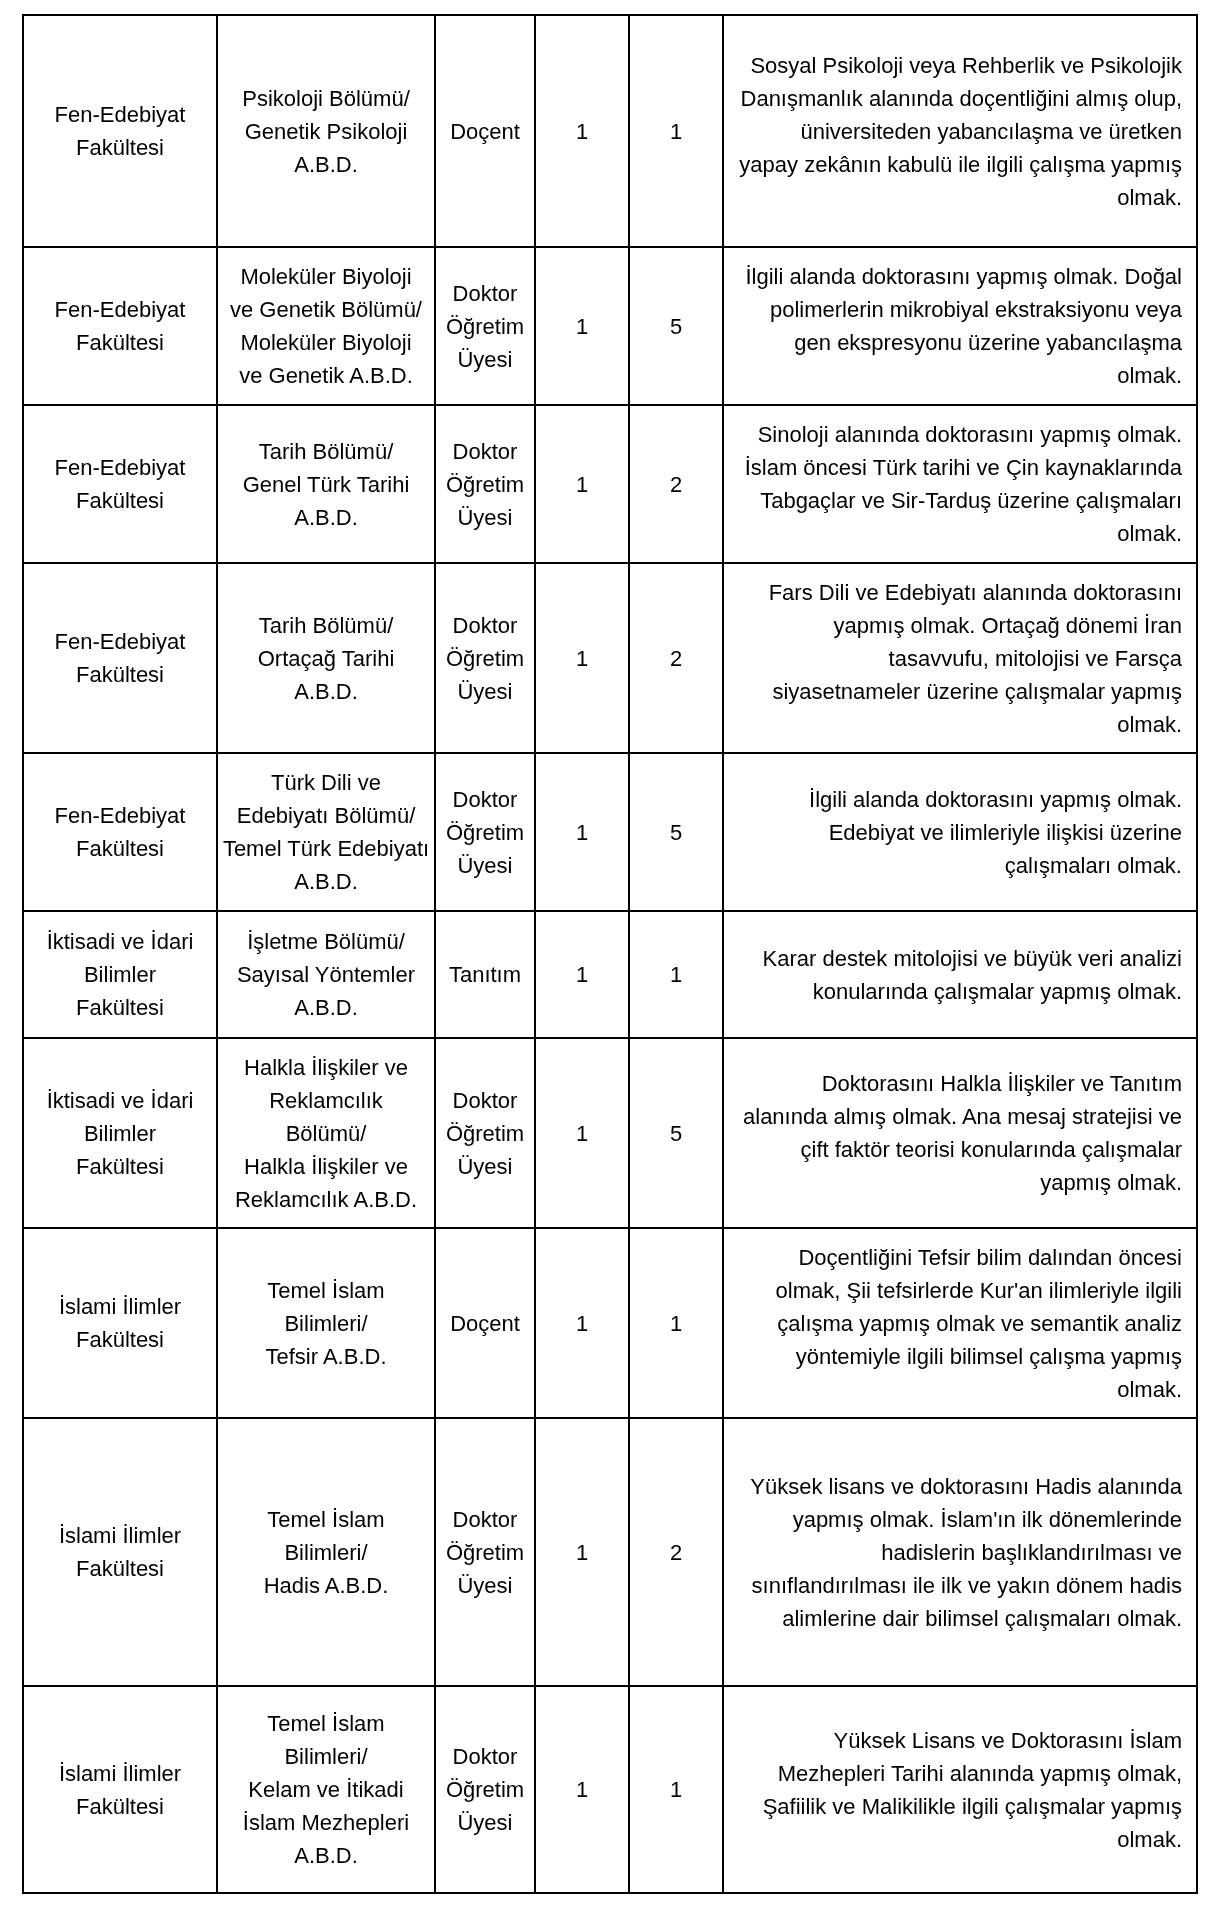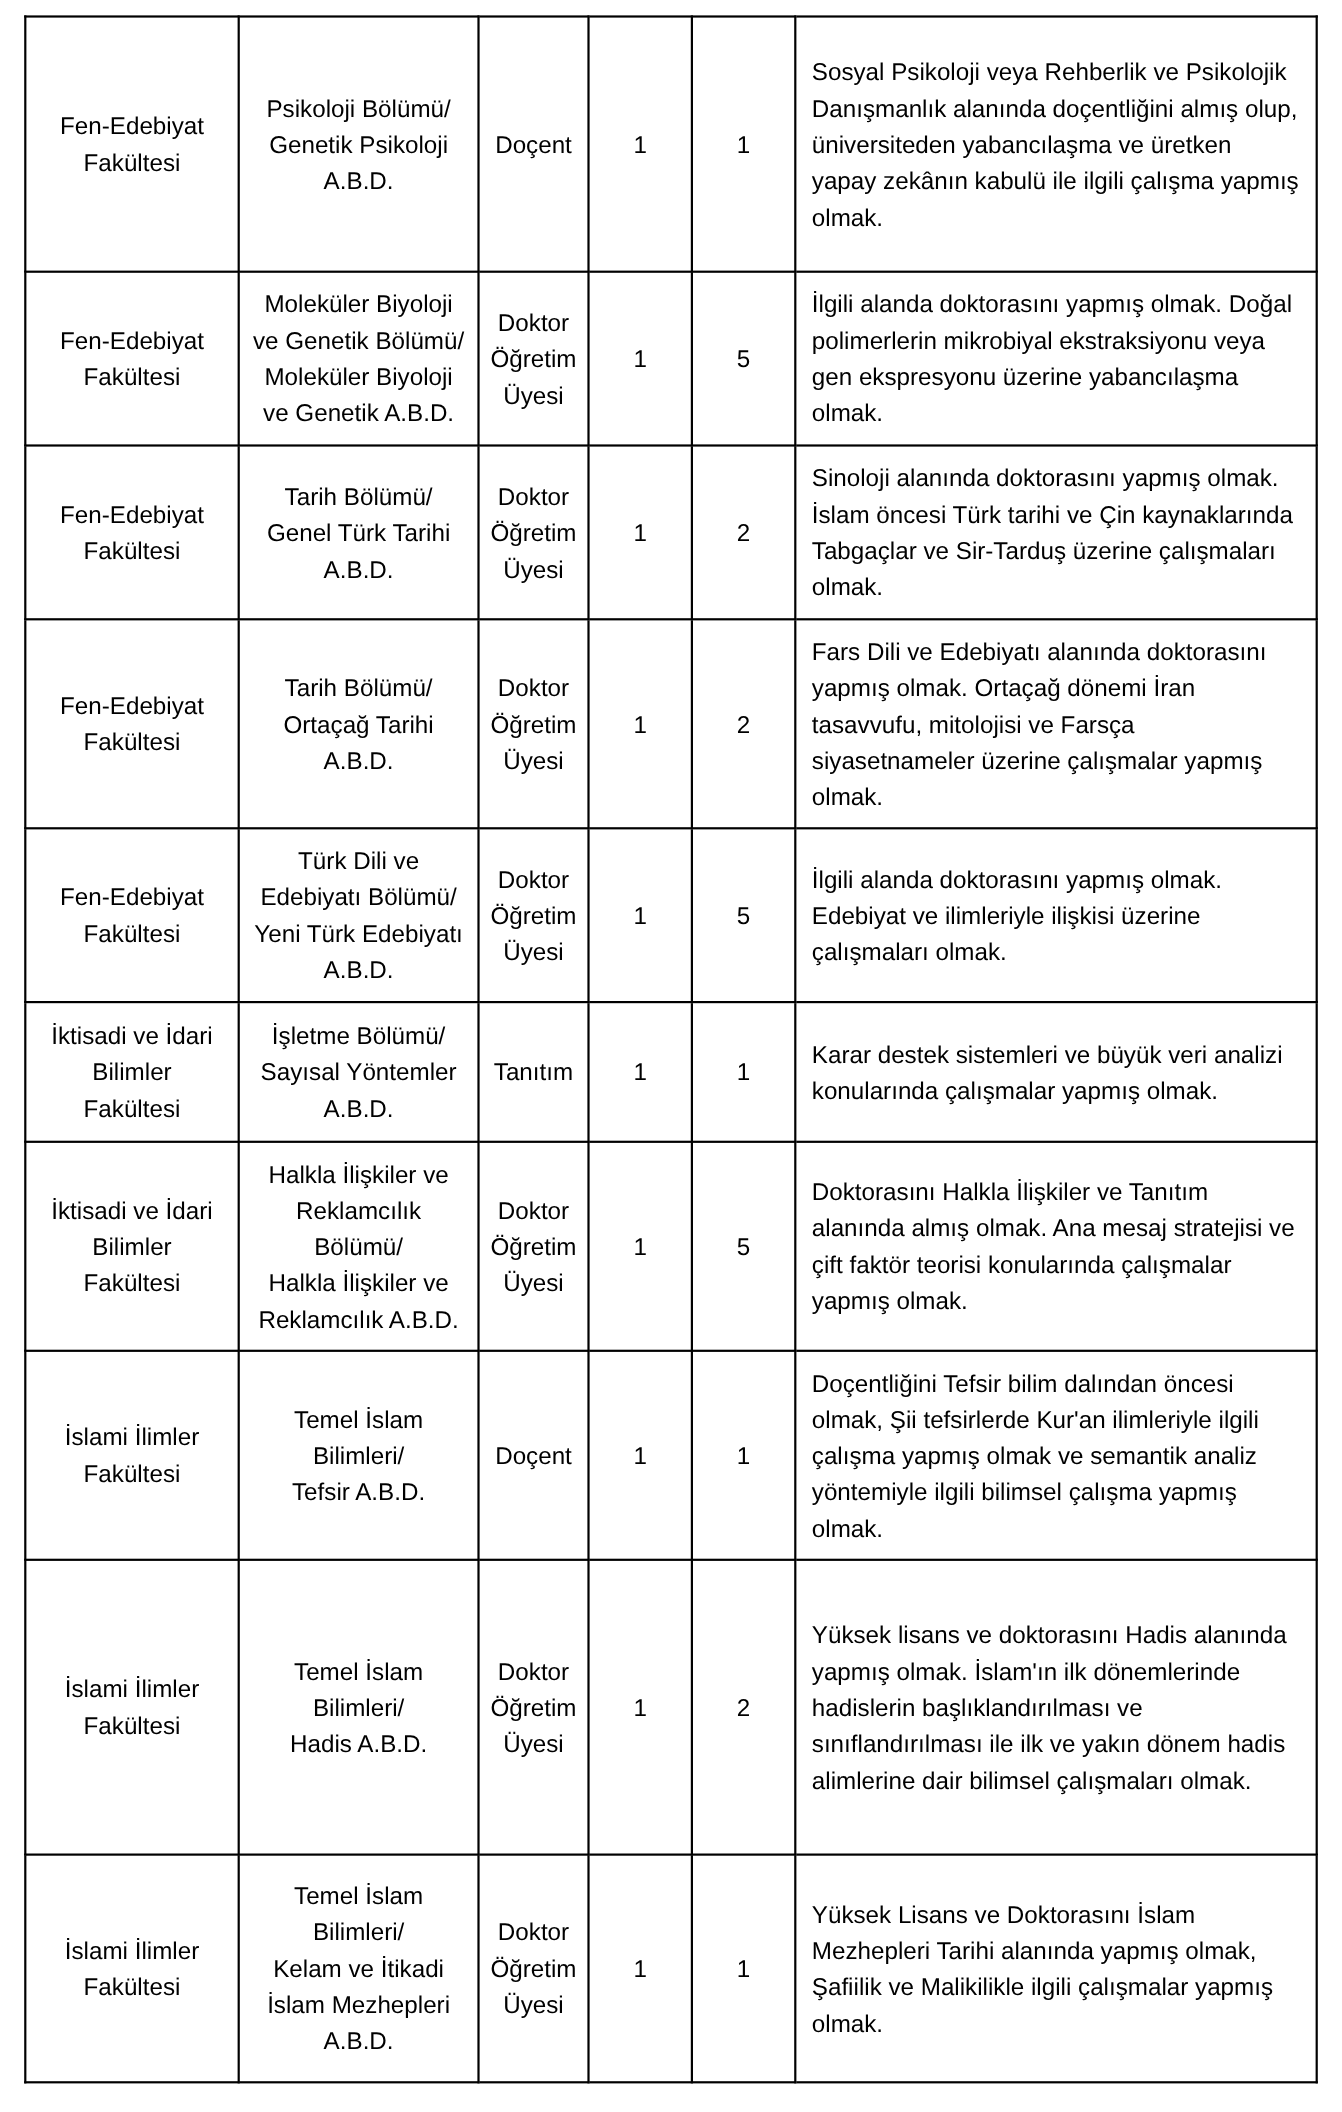--- a/index.html
+++ b/index.html
@@ -33,21 +33,21 @@
   td.c-faculty, td.c-department, td.c-title {
     text-align: center;
     white-space: pre-line;
     padding: 6px 4px;
   }
   td.c-count, td.c-degree {
     text-align: center;
     padding: 6px 4px;
   }
   td.c-description {
-    text-align: left;
+    text-align: right;
     padding: 8px 14px;
   }
   
   tbody tr:nth-child(1)  { height: 232px; }
   tbody tr:nth-child(2)  { height: 158px; }
   tbody tr:nth-child(3)  { height: 158px; }
   tbody tr:nth-child(4)  { height: 190px; }
   tbody tr:nth-child(5)  { height: 158px; }
   tbody tr:nth-child(6)  { height: 127px; }
   tbody tr:nth-child(7)  { height: 190px; }
@@ -118,40 +118,40 @@
 Üyesi</td>
         <td class="c-count">1</td>
         <td class="c-degree">2</td>
         <td class="c-description">Fars Dili ve Edebiyatı alanında doktorasını yapmış olmak. Ortaçağ dönemi İran tasavvufu, mitolojisi ve Farsça siyasetnameler üzerine çalışmalar yapmış olmak.</td>
       </tr>
       <tr>
         <td class="c-faculty">Fen-Edebiyat
 Fakültesi</td>
         <td class="c-department">Türk Dili ve
 Edebiyatı Bölümü/
-Yeni Türk Edebiyatı
+Temel Türk Edebiyatı
 A.B.D.</td>
         <td class="c-title">Doktor
 Öğretim
 Üyesi</td>
         <td class="c-count">1</td>
         <td class="c-degree">5</td>
         <td class="c-description">İlgili alanda doktorasını yapmış olmak. Edebiyat ve ilimleriyle ilişkisi üzerine çalışmaları olmak.</td>
       </tr>
       <tr>
         <td class="c-faculty">İktisadi ve İdari
 Bilimler
 Fakültesi</td>
         <td class="c-department">İşletme Bölümü/
 Sayısal Yöntemler
 A.B.D.</td>
         <td class="c-title">Tanıtım</td>
         <td class="c-count">1</td>
         <td class="c-degree">1</td>
-        <td class="c-description">Karar destek sistemleri ve büyük veri analizi konularında çalışmalar yapmış olmak.</td>
+        <td class="c-description">Karar destek mitolojisi ve büyük veri analizi konularında çalışmalar yapmış olmak.</td>
       </tr>
       <tr>
         <td class="c-faculty">İktisadi ve İdari
 Bilimler
 Fakültesi</td>
         <td class="c-department">Halkla İlişkiler ve
 Reklamcılık
 Bölümü/
 Halkla İlişkiler ve
 Reklamcılık A.B.D.</td>

